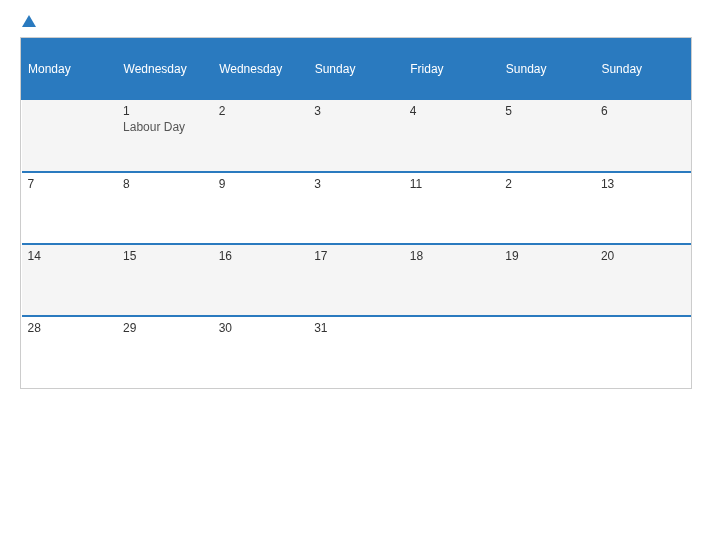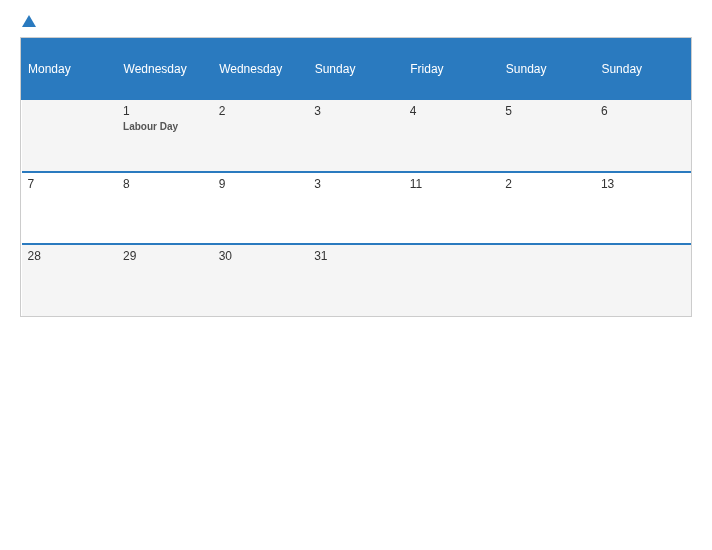--- a/index.html
+++ b/index.html
@@ -90,25 +90,24 @@
     .calendar tbody tr:nth-child(odd) td {
       background: #f5f5f5;
     }
     .day-num {
       font-size: 12px;
       color: #333;
       display: block;
       margin-bottom: 2px;
     }
     .event {
-      font-size: 10px;
+      font-size: 12px;
       color: #555;
       display: block;
       line-height: 1.3;
-      font-weight: bold;
     }
     .calendar tbody tr:last-child {
       border-bottom: none;
     }
     .outer-border {
       border: 1px solid #ccc;
     }
   </style>
 </head>
 <body>
@@ -178,20 +177,43 @@
             </td>
             <td>
               <span class="day-num">2</span>
             </td>
             <td>
               <span class="day-num">13</span>
             </td>
           </tr>
           <tr>
             <td>
+              <span class="day-num">14</span>
+            </td>
+            <td>
+              <span class="day-num">15</span>
+            </td>
+            <td>
+              <span class="day-num">16</span>
+            </td>
+            <td>
+              <span class="day-num">17</span>
+            </td>
+            <td>
+              <span class="day-num">18</span>
+            </td>
+            <td>
+              <span class="day-num">19</span>
+            </td>
+            <td>
+              <span class="day-num">20</span>
+            </td>
+          </tr>
+          <tr>
+            <td>
               <span class="day-num">28</span>
             </td>
             <td>
               <span class="day-num">29</span>
             </td>
             <td>
               <span class="day-num">30</span>
             </td>
             <td>
               <span class="day-num">31</span>

